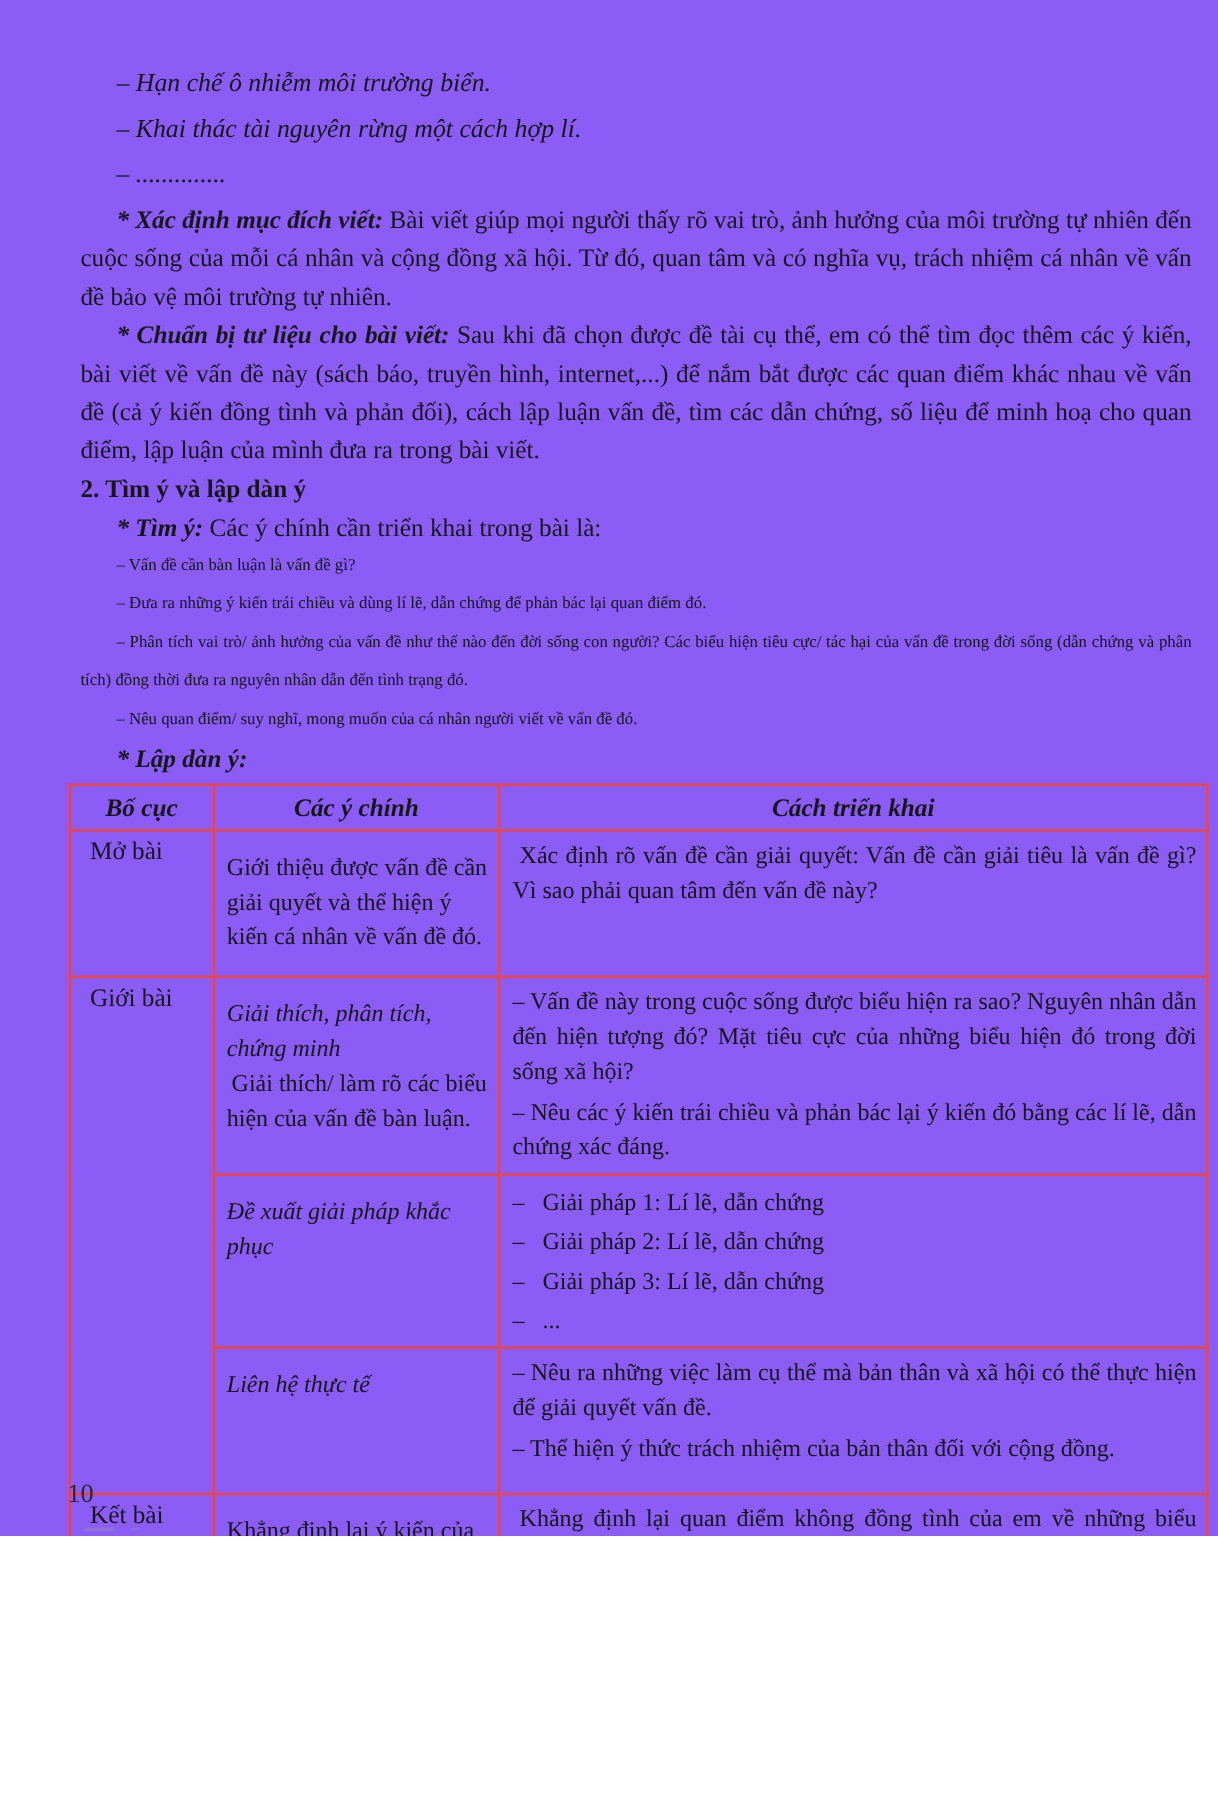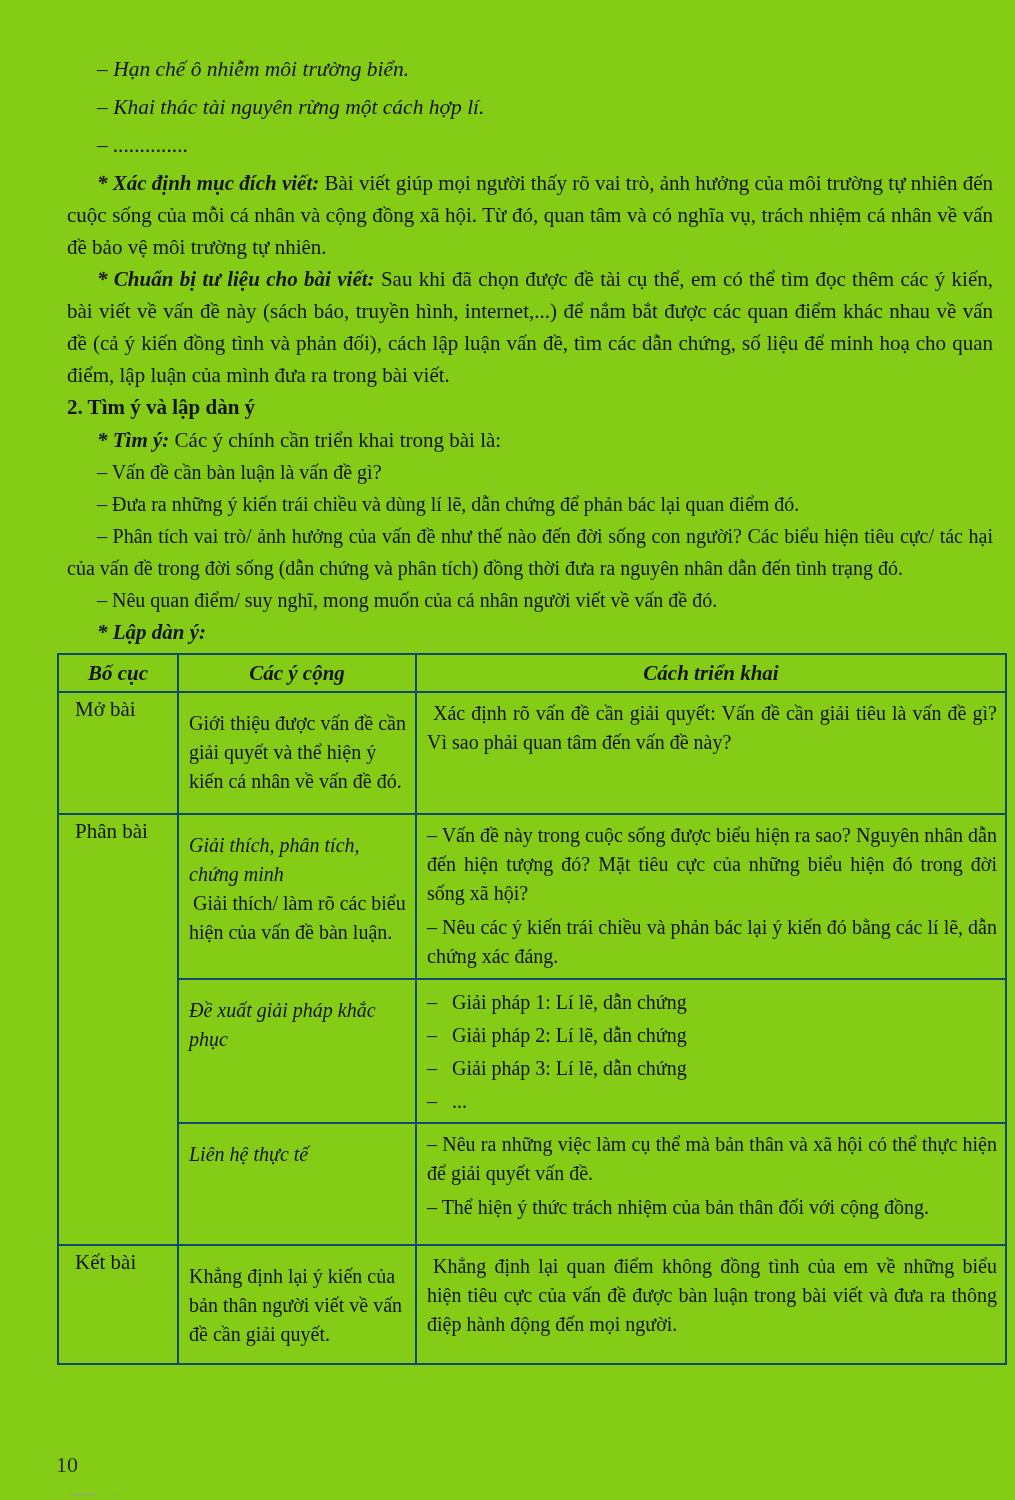--- a/index.html
+++ b/index.html
@@ -1,19 +1,19 @@
 <!DOCTYPE html>
 <html lang="vi"><head>
 <meta charset="utf-8">
 <style>
   html,body{margin:0;padding:0;background:#ffffff;}
   .page{
     position:relative;
-    width:1015px;height:1500px;
-    background:#84cc16;
+    width:1015px;height:1280px;
+    background:#8b5cf6;
     font-family:"Liberation Serif", serif;
     color:#161616;
     box-sizing:border-box;
     padding:50px 22px 0 67px;
     overflow:hidden;
   }
   .content{width:926px;}
   p{margin:0;}
   .intro-line{
     font-style:italic;
@@ -27,21 +27,21 @@
     text-align:justify;
     text-indent:30px;
   }
   .bi{font-weight:bold;font-style:italic;}
   .heading2{
     font-size:21px;
     font-weight:bold;
     line-height:33px;
   }
   .dash-item{
-    font-size:20px;
+    font-size:14px;
     line-height:32px;
     text-align:justify;
     text-indent:30px;
   }
   .outline-label{
     font-size:21px;
     line-height:32px;
     text-indent:30px;
   }
   
@@ -50,21 +50,21 @@
     table-layout:fixed;
     width:948px;
     margin-left:-10px;
     margin-top:5px;
     font-size:20px;
   }
   table.outline col.c1{width:120px;}
   table.outline col.c2{width:238px;}
   table.outline col.c3{width:590px;}
   table.outline th, table.outline td{
-    border:2px solid #0c4a6e;
+    border:2px solid #ef4444;
     vertical-align:top;
     box-sizing:border-box;
   }
   table.outline th{
     font-weight:bold;
     font-style:italic;
     font-size:21px;
     text-align:center;
     vertical-align:middle;
     height:38px;
@@ -128,36 +128,36 @@
 
     <table class="outline">
       <colgroup>
           <col class="c1">
           <col class="c2">
           <col class="c3">
         </colgroup>
       <tbody>
         <tr>
           <th>Bố cục</th>
-          <th>Các ý cộng</th>
+          <th>Các ý chính</th>
           <th>Cách triển khai</th>
         </tr>
 
         <tr style="height:122px;">
           <td class="lbl">Mở bài</td>
           <td class="idea">
             <p>Giới thiệu được vấn đề cần giải quyết và thể hiện ý kiến cá nhân về vấn đề đó.</p>
           </td>
           <td class="dev">
             <p class="ind">Xác định rõ vấn đề cần giải quyết: Vấn đề cần giải tiêu là vấn đề gì? Vì sao phải quan tâm đến vấn đề này?</p>
           </td>
         </tr>
 
         <tr style="height:165px;">
-          <td class="lbl" rowspan="3">Phân bài</td>
+          <td class="lbl" rowspan="3">Giới bài</td>
           <td class="idea">
             <p class="it">Giải thích, phân tích, chứng minh</p>
             <p class="sub">Giải thích/ làm rõ các biểu hiện của vấn đề bàn luận.</p>
           </td>
           <td class="dev">
             <p>– Vấn đề này trong cuộc sống được biểu hiện ra sao? Nguyên nhân dẫn đến hiện tượng đó? Mặt tiêu cực của những biểu hiện đó trong đời sống xã hội?</p>
             <p>– Nêu các ý kiến trái chiều và phản bác lại ý kiến đó bằng các lí lẽ, dẫn chứng xác đáng.</p>
           </td>
         </tr>
 

